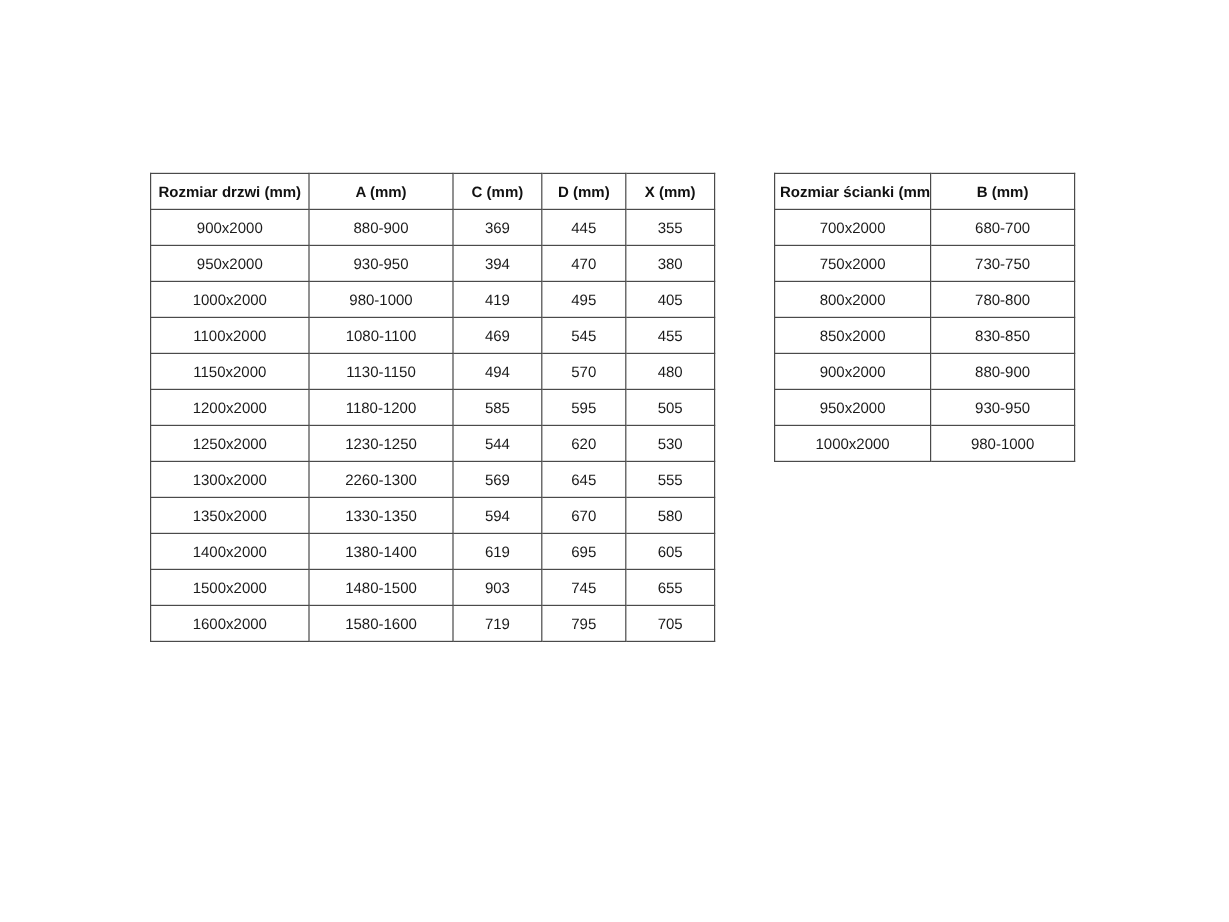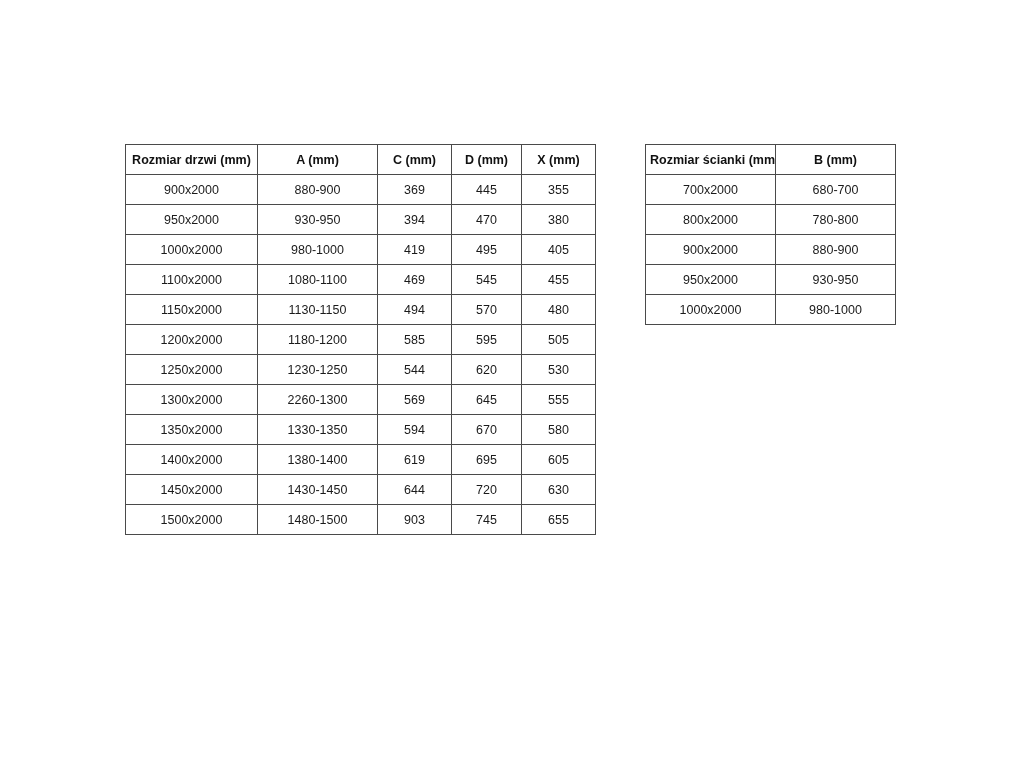--- a/index.html
+++ b/index.html
@@ -143,32 +143,32 @@
           <td>580</td>
         </tr>
         <tr>
           <td>1400x2000</td>
           <td>1380-1400</td>
           <td>619</td>
           <td>695</td>
           <td>605</td>
         </tr>
         <tr>
-          <td>1450x2000</td>
-          <td>1430-1450</td>
-          <td>644</td>
-          <td>720</td>
-          <td>630</td>
-        </tr>
-        <tr>
           <td>1500x2000</td>
           <td>1480-1500</td>
           <td>903</td>
           <td>745</td>
           <td>655</td>
+        </tr>
+        <tr>
+          <td>1600x2000</td>
+          <td>1580-1600</td>
+          <td>719</td>
+          <td>795</td>
+          <td>705</td>
         </tr>
       </tbody>
   </table>
 
   <table id="table-walls" class="spec-table">
     <colgroup>
       <col class="c0">
         <col class="c1">
     </colgroup>
     <thead>
@@ -176,24 +176,32 @@
           <th>Rozmiar ścianki (mm)</th>
           <th>B (mm)</th>
         </tr>
       </thead>
     <tbody>
         <tr>
           <td>700x2000</td>
           <td>680-700</td>
         </tr>
         <tr>
+          <td>750x2000</td>
+          <td>730-750</td>
+        </tr>
+        <tr>
           <td>800x2000</td>
           <td>780-800</td>
         </tr>
         <tr>
+          <td>850x2000</td>
+          <td>830-850</td>
+        </tr>
+        <tr>
           <td>900x2000</td>
           <td>880-900</td>
         </tr>
         <tr>
           <td>950x2000</td>
           <td>930-950</td>
         </tr>
         <tr>
           <td>1000x2000</td>
           <td>980-1000</td>

